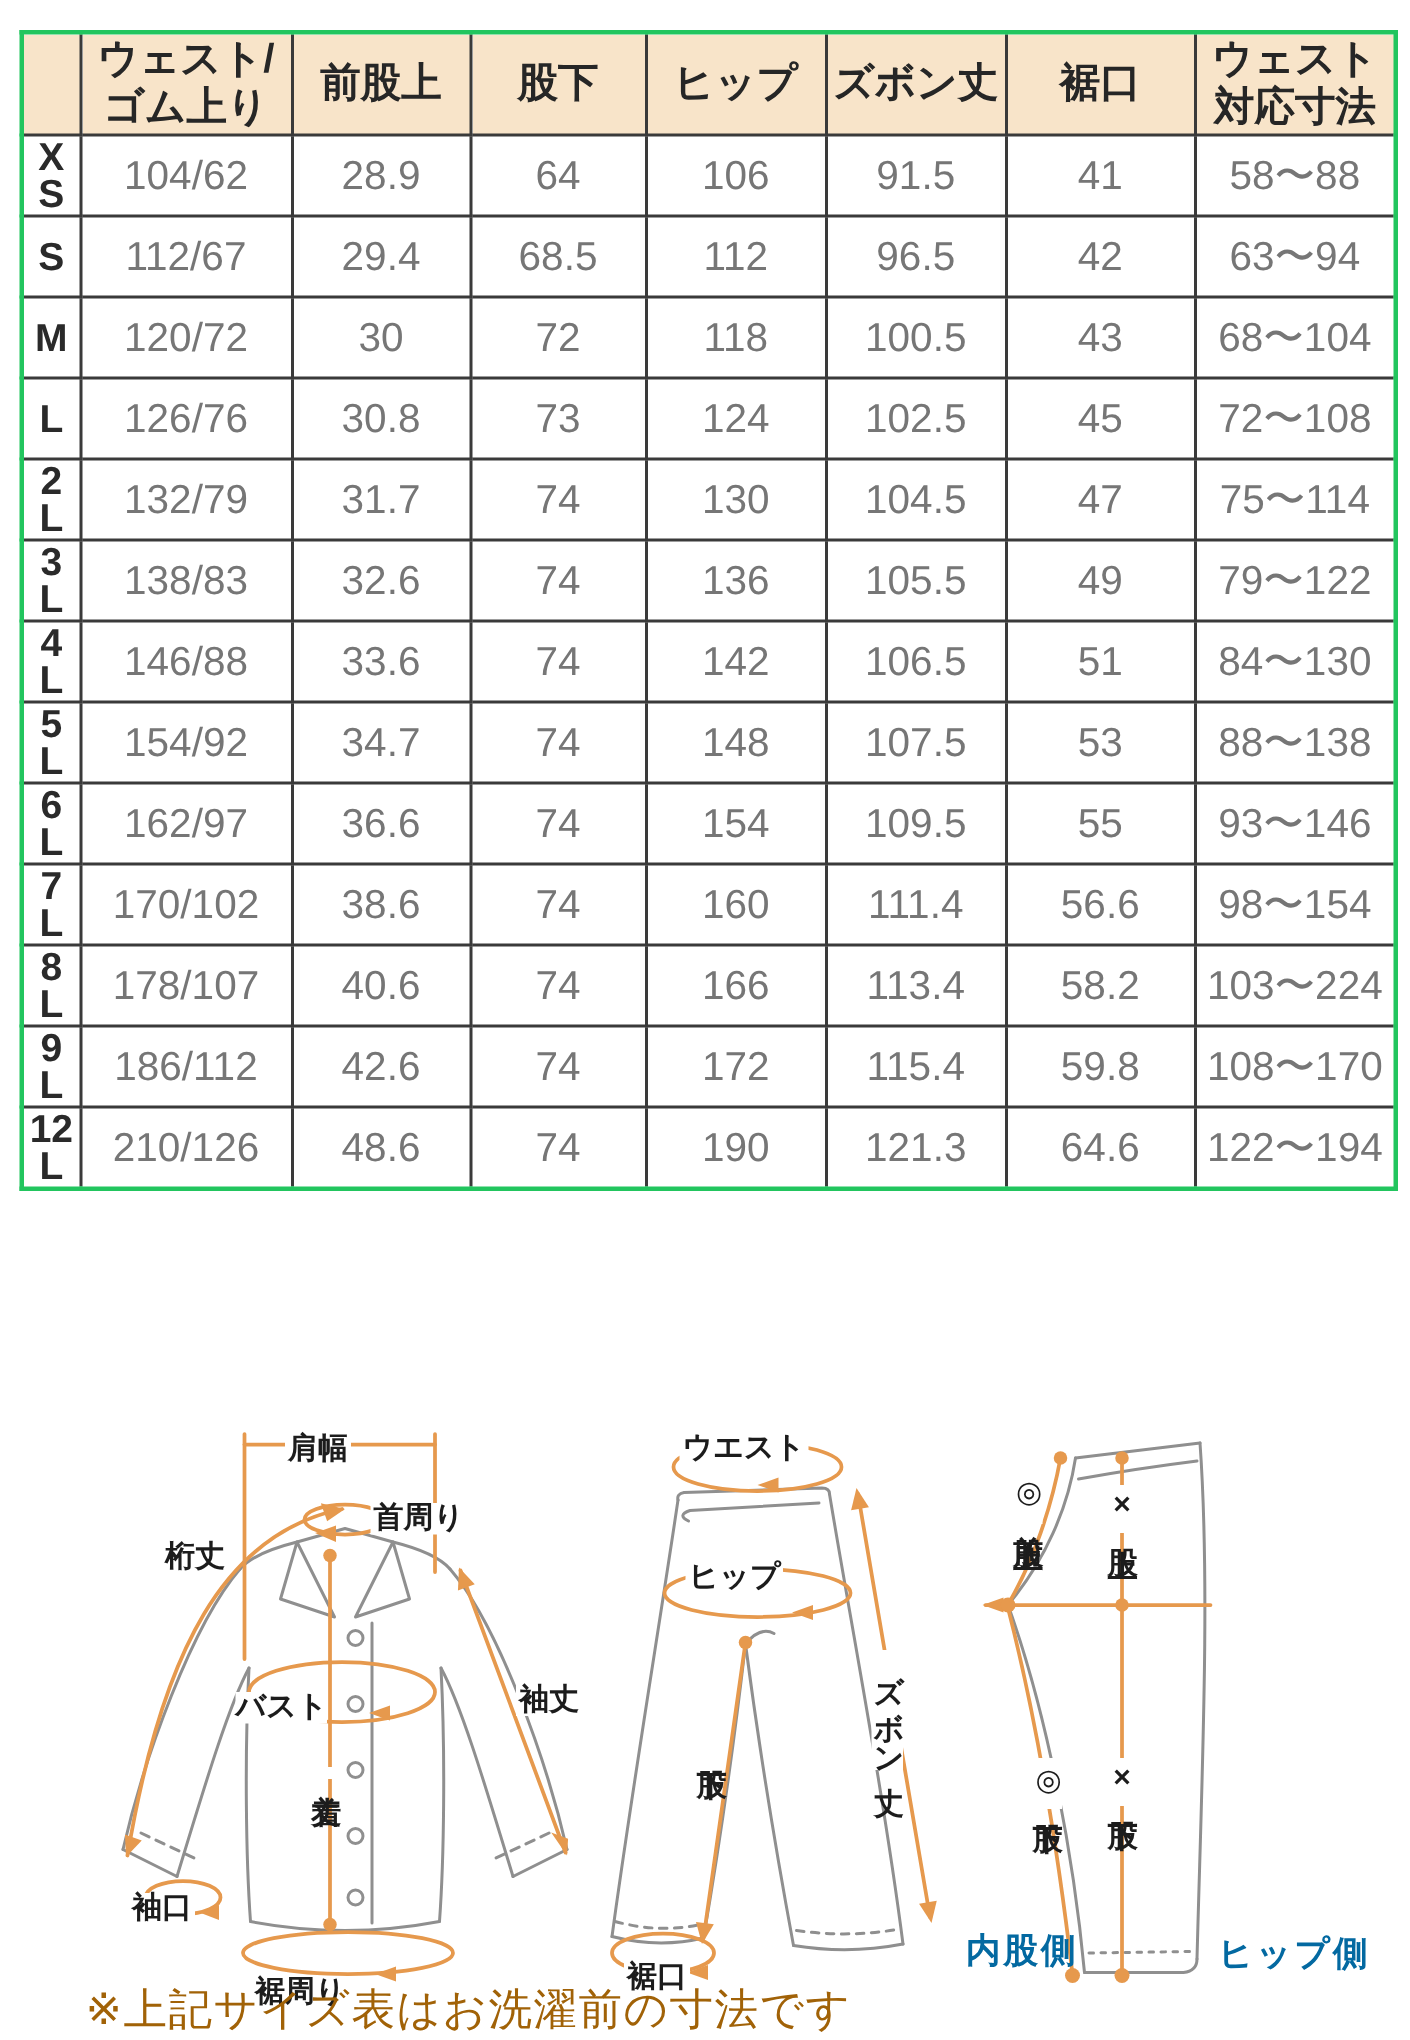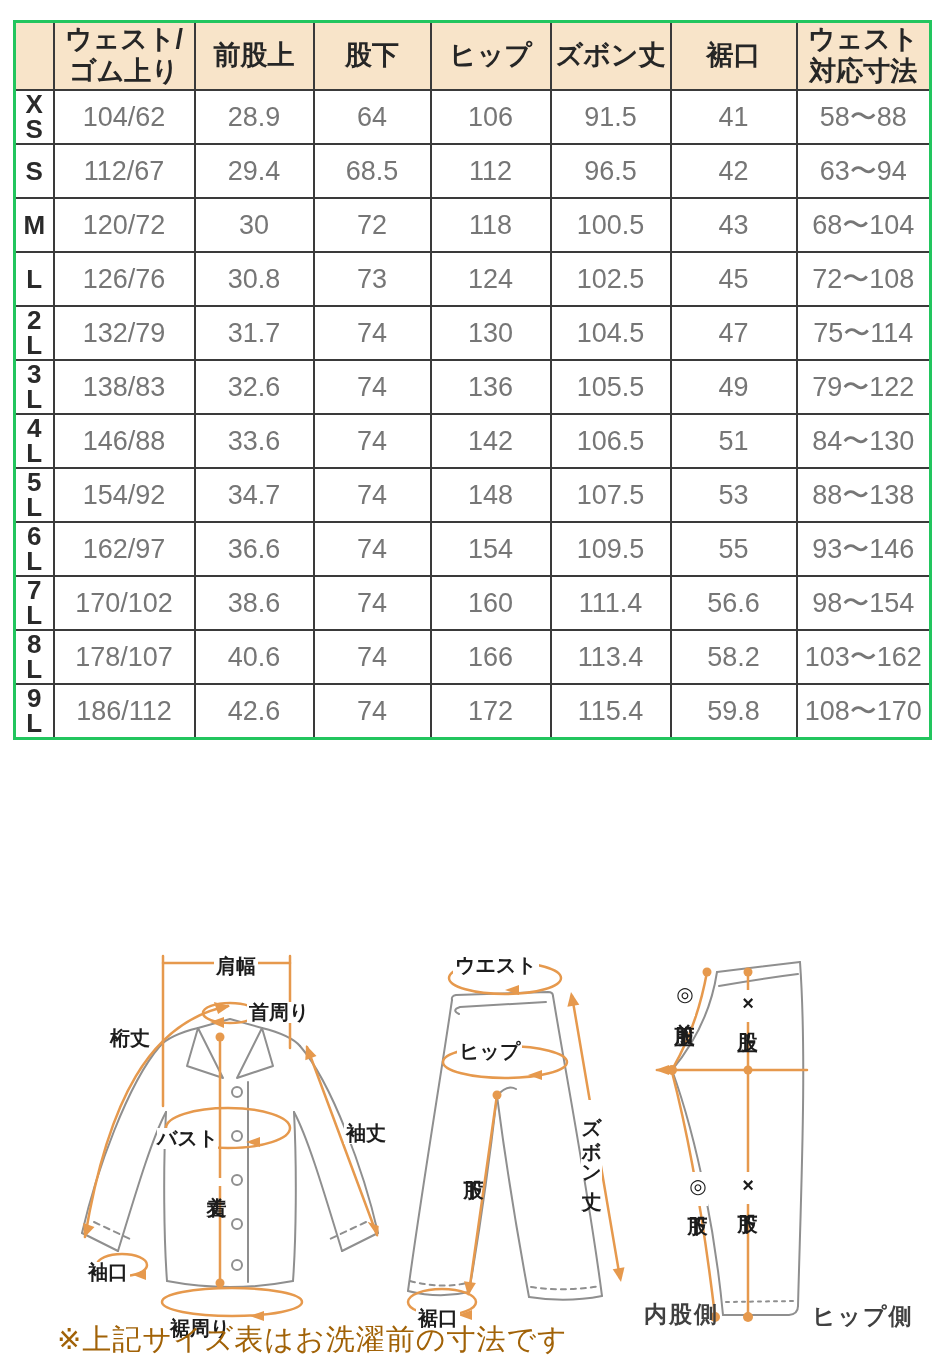--- a/index.html
+++ b/index.html
@@ -36,21 +36,21 @@
   .diagrams { position:absolute; left:0; top:940px; width:940px; height:395px; }
   .diagrams svg { position:absolute; left:0; top:0; }
   .dlabel {
     position:absolute; font-size:20px; font-weight:700; color:#1c1c1c;
     background:#ffffff; line-height:1.05; padding:0 2px; white-space:nowrap;
   }
   .dlabel.vert {
     writing-mode:vertical-rl; letter-spacing:2px; padding:2px 0; white-space:normal;
   }
   .dlabel.gray {
-    color:#404040; background:transparent; font-size:23px; letter-spacing:2px;margin-top:14px;
+    color:#0369a1; background:transparent; font-size:23px; letter-spacing:2px;
   }
   .note {
     position:absolute; left:57px; top:1320px; font-size:29px; font-weight:400;
     color:#a16207; letter-spacing:1px;
   }
 </style>
 </head>
 <body>
 
 <table class="size-table">
@@ -186,32 +186,43 @@
     </tr>
     <tr>
       <th class="size">8
 L</th>
       <td>178/107</td>
       <td>40.6</td>
       <td>74</td>
       <td>166</td>
       <td>113.4</td>
       <td>58.2</td>
-      <td>103〜162</td>
+      <td>103〜224</td>
     </tr>
     <tr>
       <th class="size">9
 L</th>
       <td>186/112</td>
       <td>42.6</td>
       <td>74</td>
       <td>172</td>
       <td>115.4</td>
       <td>59.8</td>
       <td>108〜170</td>
+    </tr>
+    <tr>
+      <th class="size">12
+L</th>
+      <td>210/126</td>
+      <td>48.6</td>
+      <td>74</td>
+      <td>190</td>
+      <td>121.3</td>
+      <td>64.6</td>
+      <td>122〜194</td>
     </tr>
   </tbody>
 </table>
 
 <div class="diagrams">
   <svg width="940" height="395" viewBox="0 0 940 395">
 
     <g stroke="#8f8f8f" stroke-width="2" fill="none" stroke-linecap="round" stroke-linejoin="round">
       <path d="M 198 88 L 230 79 L 262 88"></path>
       <path d="M 198 88 L 187 126 L 223 138 Z"></path>
@@ -310,21 +321,21 @@
       <circle cx="497" cy="155" r="4.5"></circle>
       <circle cx="707" cy="32" r="4.5"></circle>
         <circle cx="748" cy="32" r="4.5"></circle>
       <circle cx="672" cy="130" r="5"></circle>
         <circle cx="748" cy="130" r="4.5"></circle>
       <circle cx="715" cy="377" r="5"></circle>
         <circle cx="748" cy="377" r="5"></circle>
     </g>
   </svg>
 
-  <div class="dlabel" style="left:214px; top:16px;text-align:center;">肩幅</div>
+  <div class="dlabel" style="left:190px; top:16px;text-align:center;">肩幅</div>
   <div class="dlabel" style="left:247px; top:62px;">首周り</div>
   <div class="dlabel" style="left:108px; top:88px;">桁丈</div>
   <div class="dlabel" style="left:157px; top:188px; padding:0;">バスト</div>
   <div class="dlabel vert" style="left:206px; top:238px;">着丈</div>
   <div class="dlabel" style="left:344px; top:183px;">袖丈</div>
   <div class="dlabel" style="left:86px; top:322px;">袖口</div>
   <div class="dlabel" style="left:168px; top:378px;">裾周り</div>
 
   <div class="dlabel" style="left:453px; top:15px;text-align:center;">ウエスト</div>
   <div class="dlabel" style="left:457px; top:101px;">ヒップ</div>

